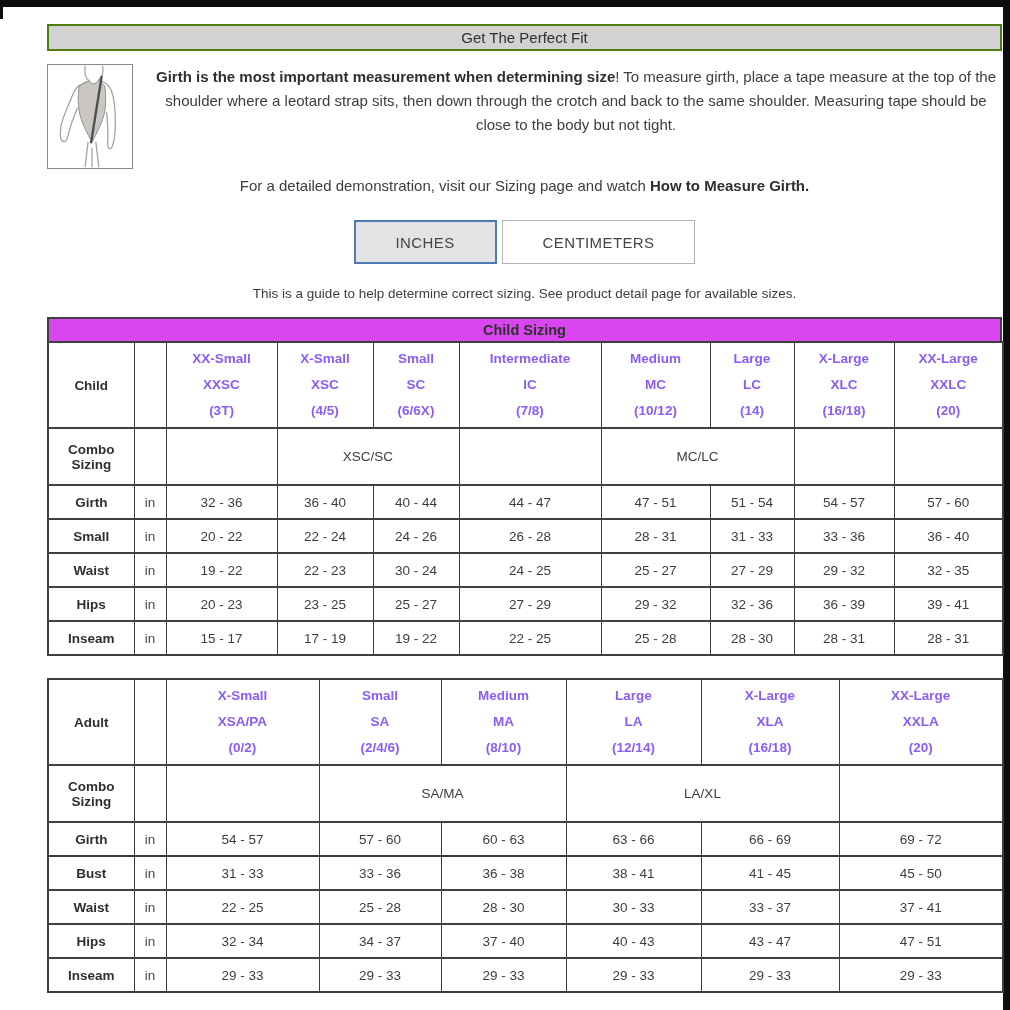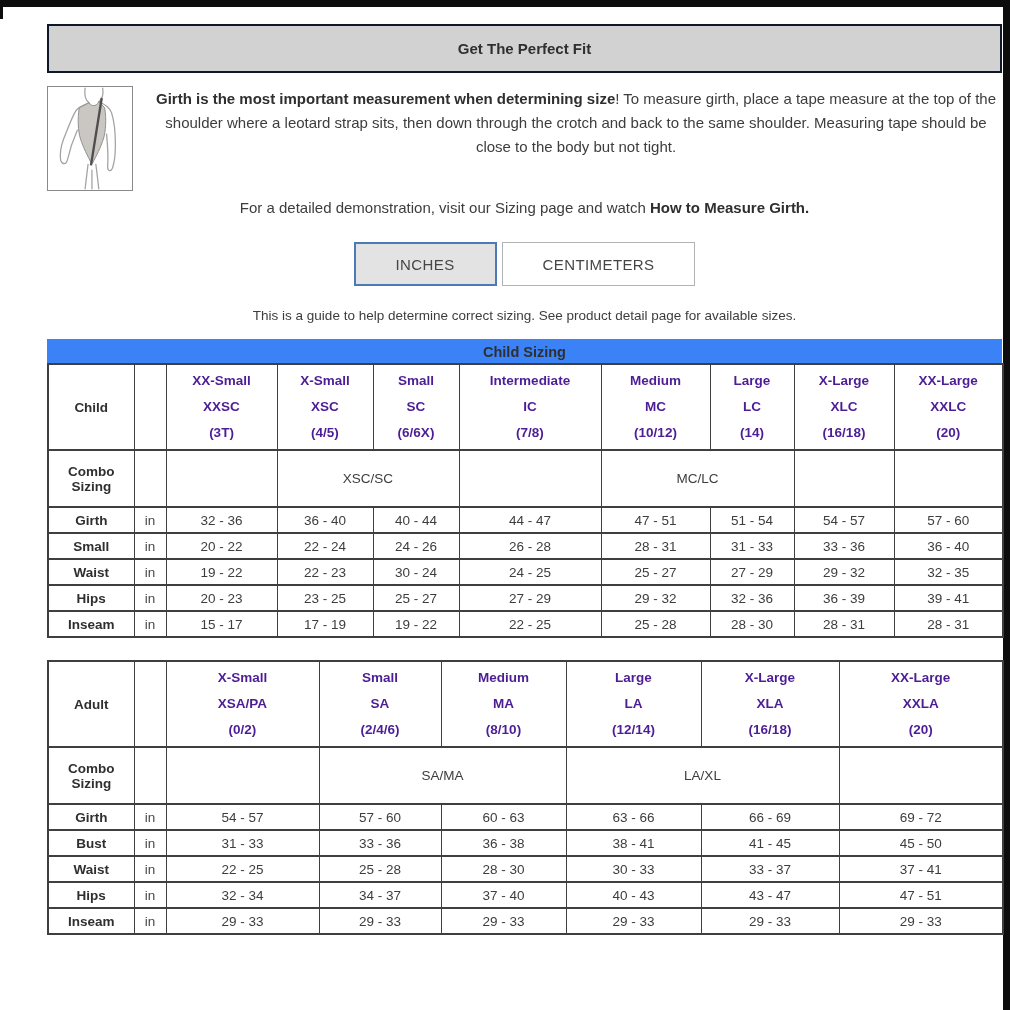--- a/index.html
+++ b/index.html
@@ -4,54 +4,54 @@
 <style>
   * { margin:0; padding:0; box-sizing:border-box; }
   html,body { width:1010px; height:1010px; background:#fff; overflow:hidden;
     font-family:"Liberation Sans", sans-serif; color:#3d3d3d; }
   .frame-top   { position:absolute; top:0; left:0; width:1010px; height:7px; background:#0d0d0d; }
   .frame-right { position:absolute; top:0; right:0; width:7px; height:1010px; background:#0d0d0d; }
   .frame-notch { position:absolute; top:0; left:0; width:3px; height:19px; background:#0d0d0d; }
 
   .content { position:absolute; left:47px; top:24px; width:955px; }
 
-  .title-bar { background:#d2d2d2; border:2px solid #0f172a; text-align:center;
-    font-weight:bold; font-size:15px; color:#2f2f2f; padding:14px 0; }
+  .title-bar { background:#d2d2d2; border:2px solid #4d7c0f; text-align:center;
+    font-weight:normal; font-size:15px; color:#2f2f2f; padding:3px 0; }
 
   .intro { display:flex; margin-top:13px; gap:17px; }
   .figure-box { width:86px; height:105px; border:1px solid #8a8a8a; flex:none; background:#fff; }
   .intro-text { flex:1; text-align:center; font-size:15px; line-height:1.6; padding-top:1px; }
   .intro-text b { color:#2f2f2f; }
 
   .demo-line { text-align:center; font-size:15px; margin-top:8px; }
   .demo-line b { color:#2f2f2f; }
 
   .buttons { display:flex; justify-content:center; gap:5px; margin-top:26px; }
   .btn { font-family:"Liberation Sans", sans-serif; font-size:15px; color:#454545;
     height:44px; padding:0 40px; letter-spacing:0.4px; cursor:pointer; }
   .btn-active   { background:#e3e3e3; border:2px solid #4d79b6; }
   .btn-inactive { background:#ffffff; border:1px solid #b3b3b3; }
 
   .note { text-align:center; font-size:13.5px; margin-top:22px; }
 
   .size-section { margin-top:16px; }
   .size-section + .size-section { margin-top:24px; }
-  .table-title { background:#3b82f6; border:2px solid #3b82f6; text-align:center;
+  .table-title { background:#d946ef; border:2px solid #404040; text-align:center;
     font-weight:bold; font-size:14.5px; color:#2f2f2f; padding:3px 0; }
 
   table { border-collapse:collapse; width:955px; table-layout:fixed; margin-top:-2px;
     border:2px solid #3f3f3f; }
   td { border:solid #3f3f3f; border-width:2px 1px; text-align:center; vertical-align:middle;
     font-size:13.5px; overflow:hidden; }
   tr.head-row  { height:86px; }
   tr.combo-row { height:57px;padding-left:24px; }
-  tr.data-row  { height:26px; }
+  tr.data-row  { height:34px; }
   td.lbl { font-weight:bold; color:#2f2f2f; }
   td.unit { color:#4a4a4a; }
-  td.col-head div { font-weight:bold; color:#4c1d95; line-height:26px; }
+  td.col-head div { font-weight:bold; color:#8b5cf6; line-height:26px; }
   td.combo-cell { color:#3d3d3d; }
   td.val { color:#3d3d3d; }
 </style>
 </head>
 <body>
 
 <div class="frame-top"></div>
 <div class="frame-right"></div>
 <div class="frame-notch"></div>
 

